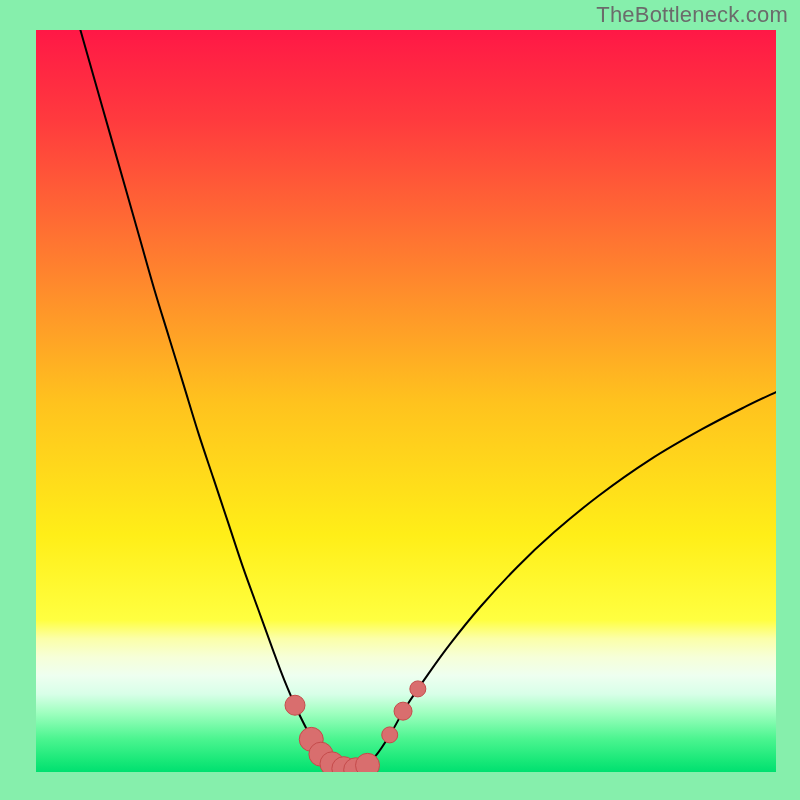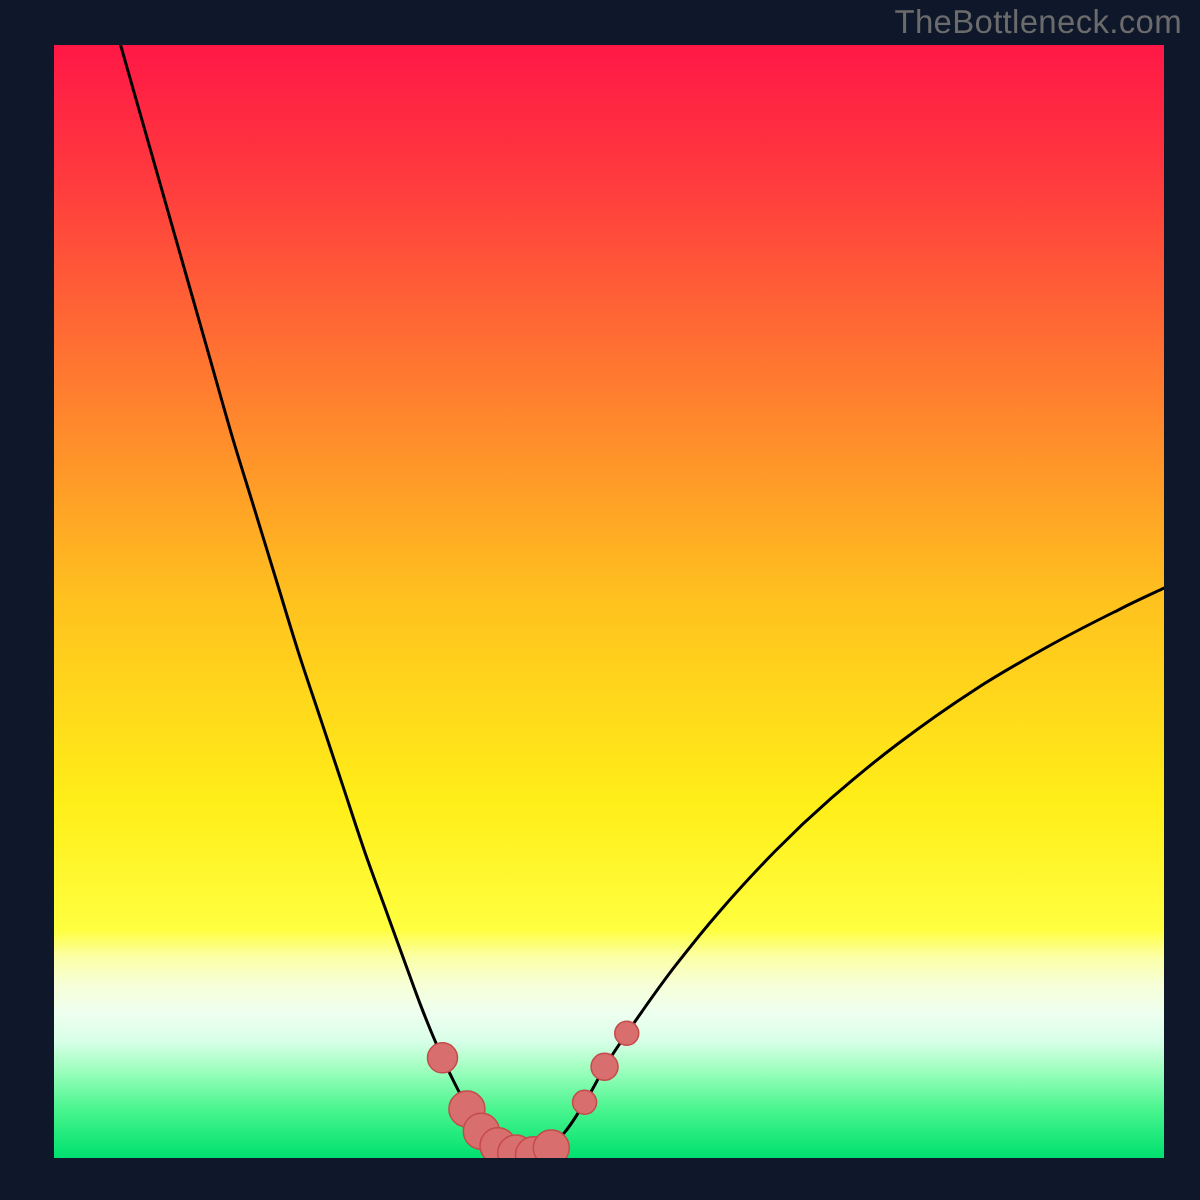--- a/index.html
+++ b/index.html
@@ -10,21 +10,21 @@
     overflow: hidden;
     background: #000;
     font-family: Arial, Helvetica, sans-serif;
   }
   .frame {
     position: absolute;
     left: 0;
     top: 0;
     width: 800px;
     height: 800px;
-    background: #0f172a;
+    background: #86efac;
   }
   .plot-area {
     position: absolute;
     box-sizing: border-box;
   }
   .gradient-bg {
     position: absolute;
     inset: 0;
   }
   .curve-svg {

